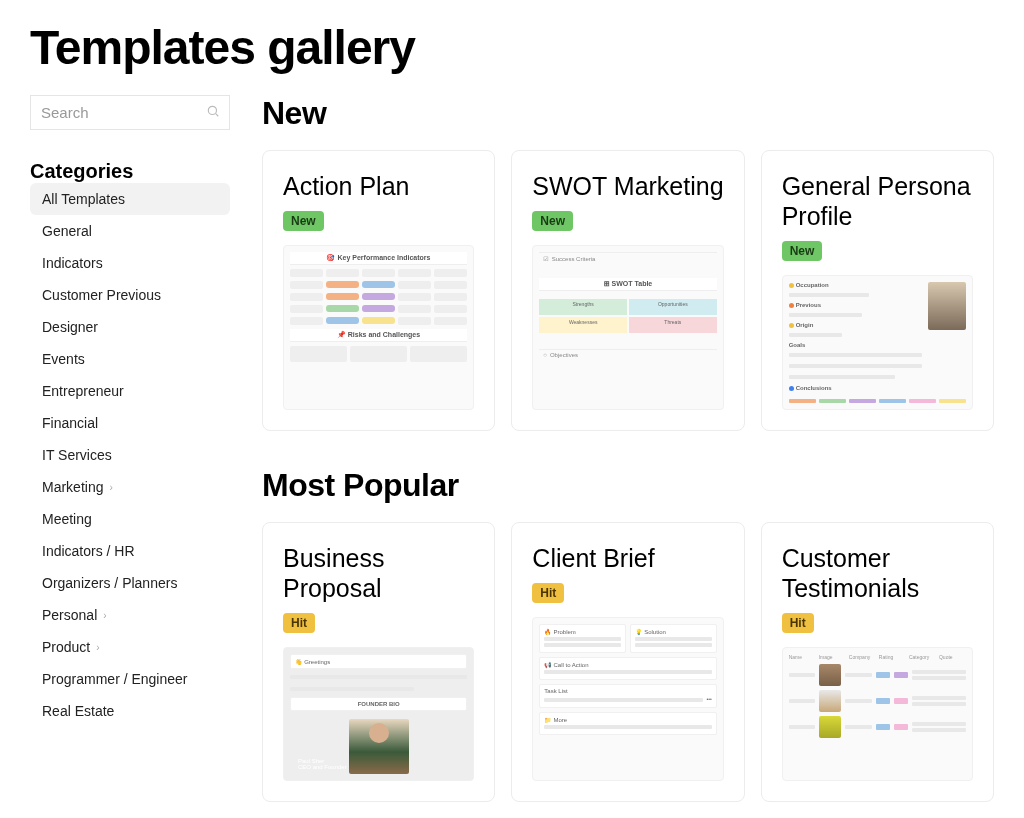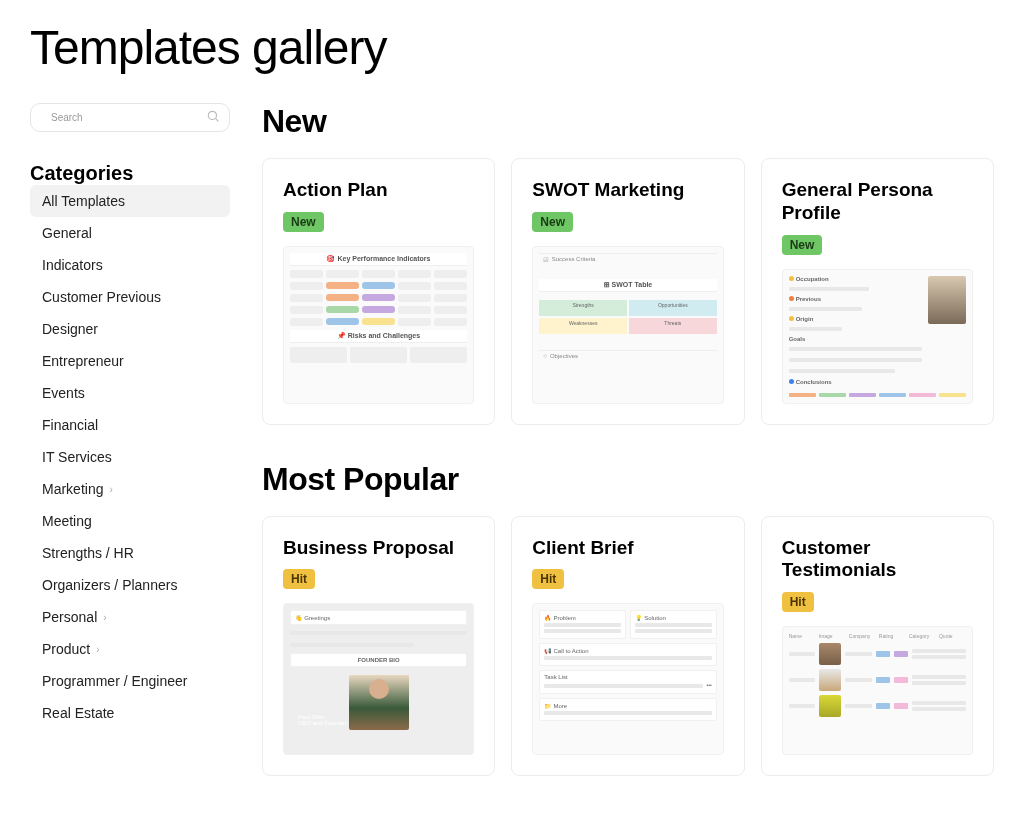--- a/index.html
+++ b/index.html
@@ -9,42 +9,42 @@
     }
     body {
       font-family: -apple-system, BlinkMacSystemFont, "Segoe UI", Helvetica, Arial, sans-serif;
       background: #ffffff;
       color: #000;
       padding: 20px 30px;
       width: 1024px;
     }
     .page-title {
       font-size: 48px;
-      font-weight: 400;
+      font-weight: 700;
       letter-spacing: -1px;
-      margin-bottom: 28px;
+      margin-bottom: 20px;
     }
     .layout {
       display: flex;
       gap: 32px;
     }
     .sidebar {
       width: 200px;
       flex-shrink: 0;
     }
     .search-wrapper {
       position: relative;
       margin-bottom: 30px;
     }
     .search-input {
       width: 100%;
-      padding: 8px 30px 8px 20px;
+      padding: 8px 30px 8px 10px;
       border: 1px solid #e5e5e5;
-      border-radius: 10px;
-      font-size: 10px;
+      border-radius: 0;
+      font-size: 15px;
       outline: none;
       background: #fff;
     }
     .search-input::placeholder {
       color: #999;
     }
     .search-icon {
       position: absolute;
       right: 10px;
       top: 50%;
@@ -97,22 +97,22 @@
       border: 1px solid #ececec;
       border-radius: 8px;
       padding: 20px;
       background: #fff;
       cursor: pointer;
       min-height: 260px;
       display: flex;
       flex-direction: column;
     }
     .card-title {
-      font-size: 19px;
-      font-weight: 700;
+      font-size: 25px;
+      font-weight: 400;
       margin-bottom: 10px;
       line-height: 1.2;
     }
     .badge {
       display: inline-block;
       padding: 3px 8px;
       border-radius: 4px;
       font-size: 12px;
       font-weight: 600;
       margin-bottom: 14px;
@@ -271,40 +271,40 @@
         <li class="cat-item">
           <span>Indicators</span>
         </li>
         <li class="cat-item">
           <span>Customer Previous</span>
         </li>
         <li class="cat-item">
           <span>Designer</span>
         </li>
         <li class="cat-item">
+          <span>Events</span>
+        </li>
+        <li class="cat-item">
           <span>Entrepreneur</span>
-        </li>
-        <li class="cat-item">
-          <span>Events</span>
         </li>
         <li class="cat-item">
           <span>Financial</span>
         </li>
         <li class="cat-item">
           <span>IT Services</span>
         </li>
         <li class="cat-item">
           <span>Marketing</span>
           <span class="chevron">›</span>
         </li>
         <li class="cat-item">
           <span>Meeting</span>
         </li>
         <li class="cat-item">
-          <span>Strengths / HR</span>
+          <span>Indicators / HR</span>
         </li>
         <li class="cat-item">
           <span>Organizers / Planners</span>
         </li>
         <li class="cat-item">
           <span>Personal</span>
           <span class="chevron">›</span>
         </li>
         <li class="cat-item">
           <span>Product</span>

